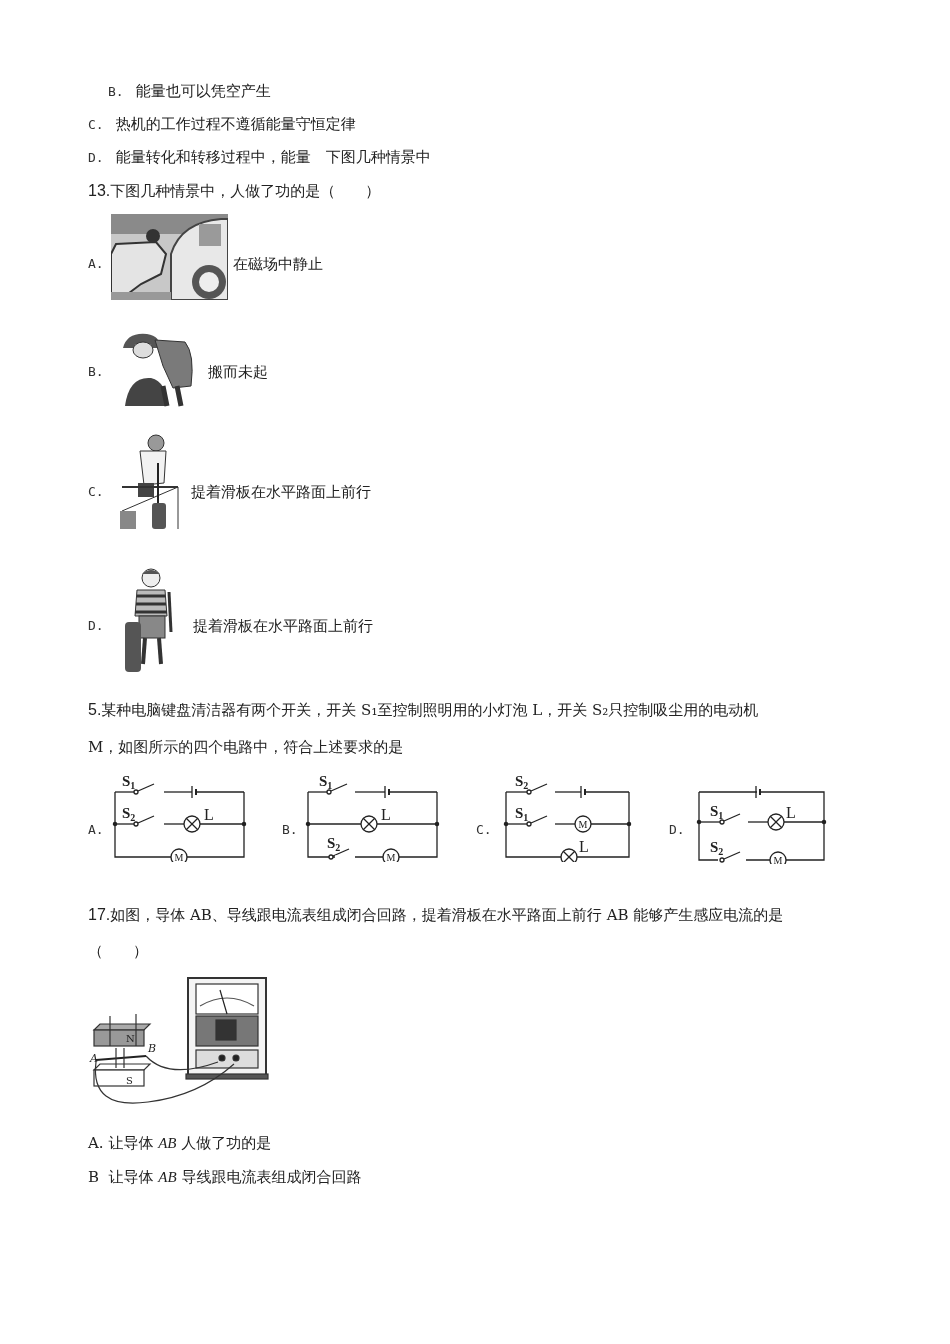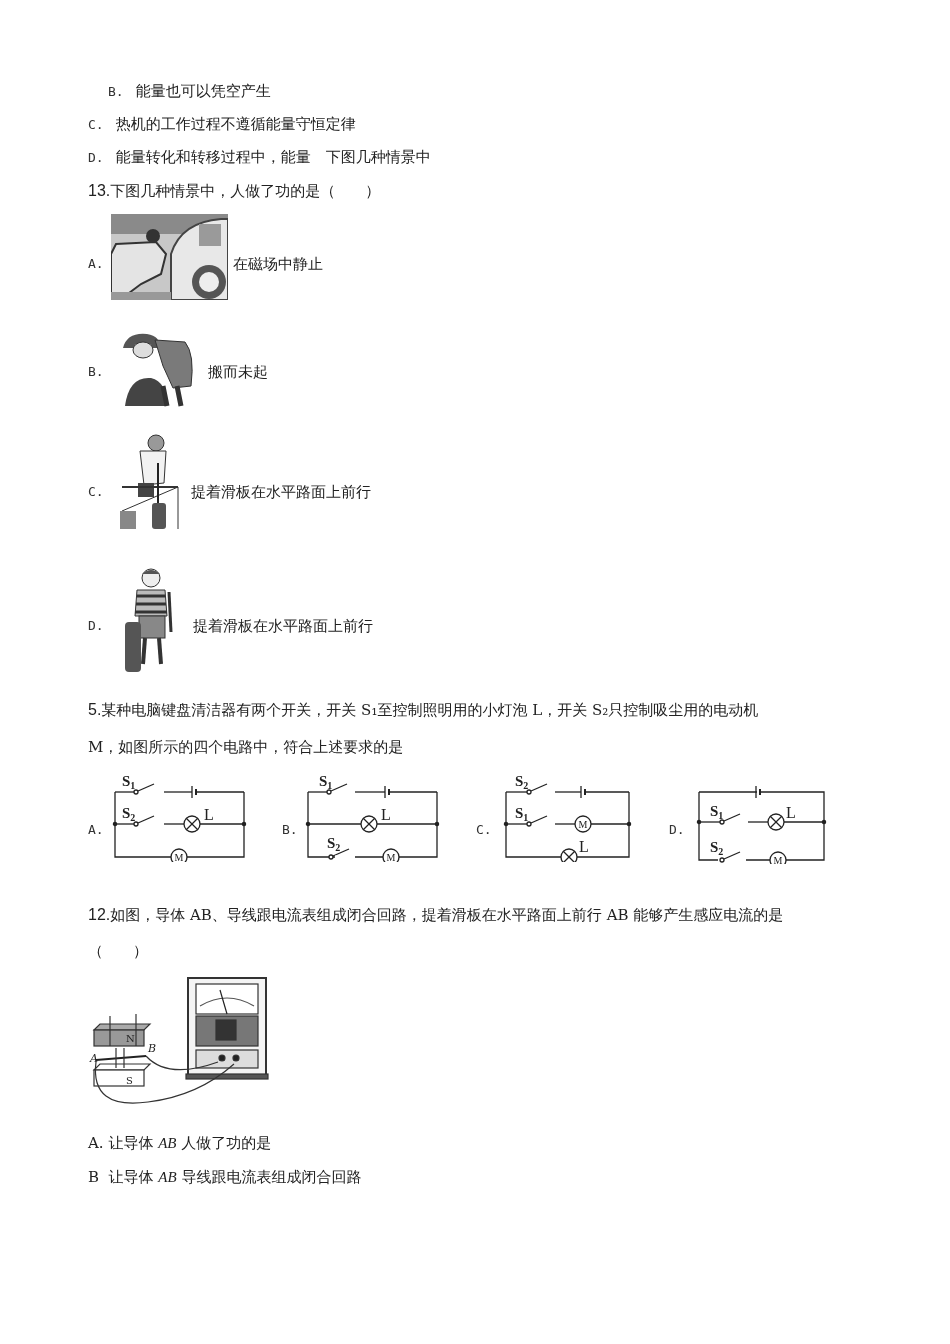--- a/index.html
+++ b/index.html
@@ -212,21 +212,21 @@
     <line x1="28" y1="77" x2="44" y2="70"></line>
     <circle cx="82" cy="78" r="8" fill="#fff"></circle>
     <text x="82" y="82" font-size="10" text-anchor="middle" fill="#222" stroke="none">M</text>
     <text x="14" y="34" font-size="15" font-weight="bold" fill="#222" stroke="none">S<tspan font-size="10" dy="3">1</tspan></text>
     <text x="14" y="70" font-size="15" font-weight="bold" fill="#222" stroke="none">S<tspan font-size="10" dy="3">2</tspan></text>
     <text x="90" y="36" font-size="16" fill="#222" stroke="none">L</text>
   </svg>
 </div>
 
 <div class="line" style="top:905px;">
-  <span class="qnum">12.</span><span>如图，导体 AB、导线跟电流表组成闭合回路，提着滑板在水平路面上前行 AB 能够产生感应电流的是</span>
+  <span class="qnum">17.</span><span>如图，导体 AB、导线跟电流表组成闭合回路，提着滑板在水平路面上前行 AB 能够产生感应电流的是</span>
 </div>
 <div class="line" style="top:941px;">
   <span>（　　）</span>
 </div>
 
 <div class="pic" style="left:88px; top:970px; width:185px; height:140px; background:transparent;">
   <svg width="185" height="140" viewBox="0 0 185 140" fill="none" stroke="#333" stroke-width="1.2">
 
     <rect x="100" y="8" width="78" height="100" fill="#f4f4f4" stroke="#333" stroke-width="2"></rect>
     <rect x="108" y="14" width="62" height="30" fill="#fff"></rect>

